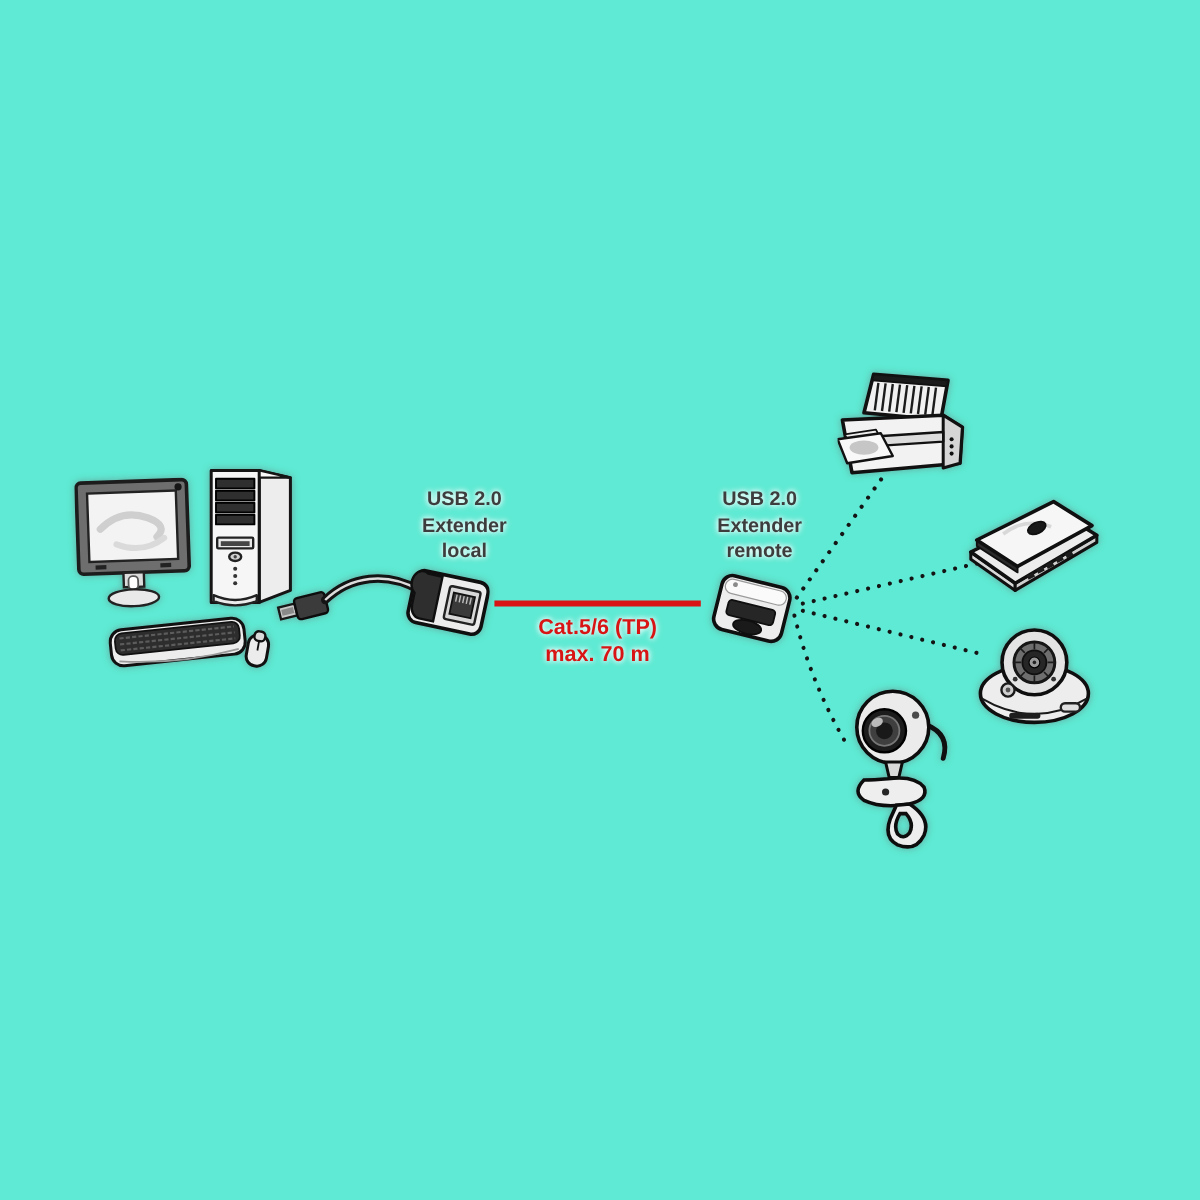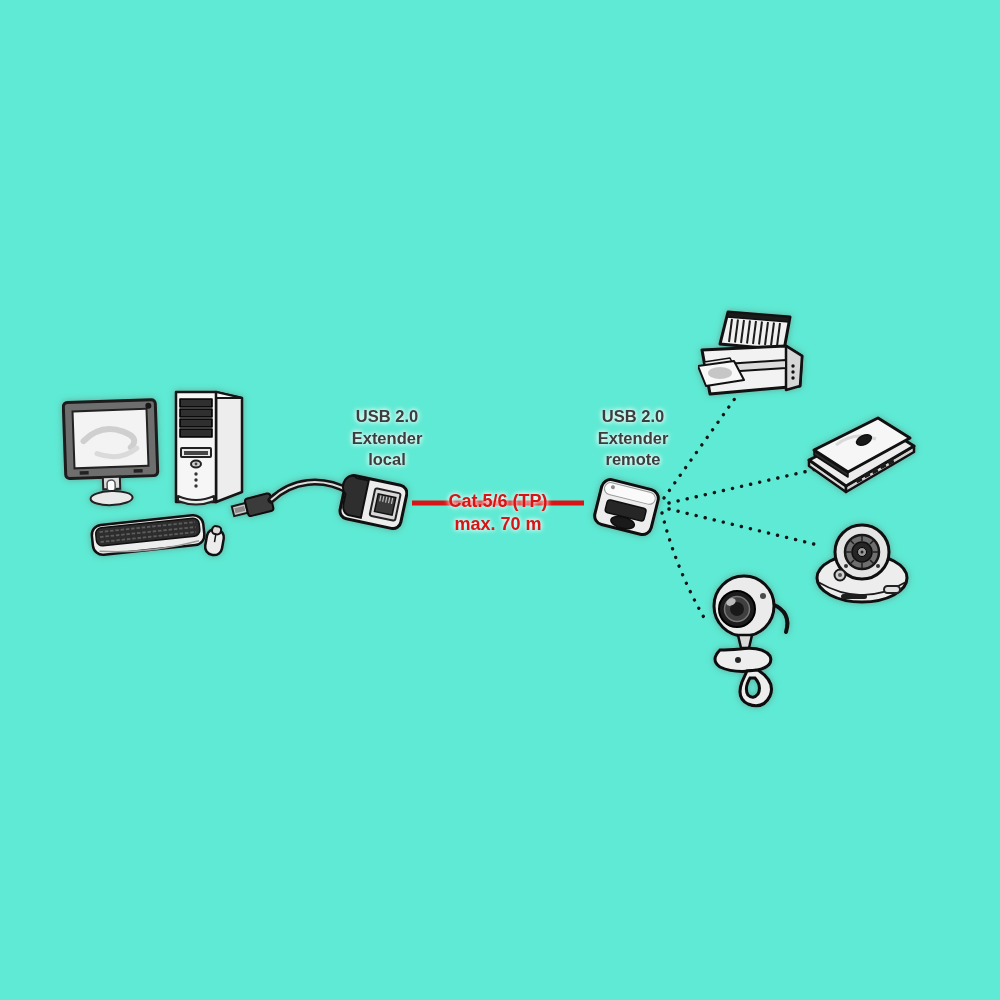--- a/index.html
+++ b/index.html
@@ -241,18 +241,18 @@
     <div>Extender</div>
     <div>local</div>
   </div>
 
   <div class="label" style="left:633px;top:406px">
     <div>USB 2.0</div>
     <div>Extender</div>
     <div>remote</div>
   </div>
 
-  <div class="label red" style="left:498px;top:490px">
+  <div class="label red" style="left:498px;top:511px">
     <div>Cat.5/6 (TP)</div>
     <div>max. 70 m</div>
   </div>
 
 </div>
 
 </body></html>

